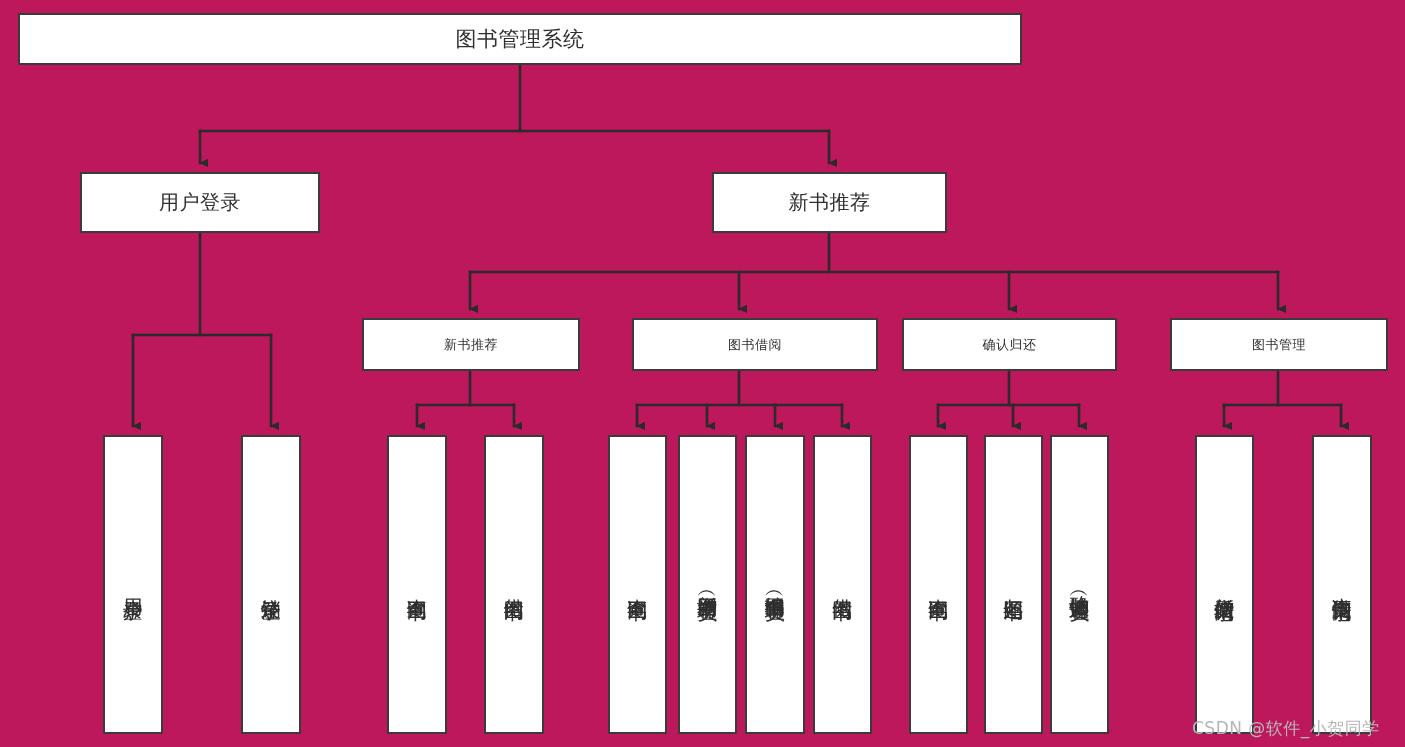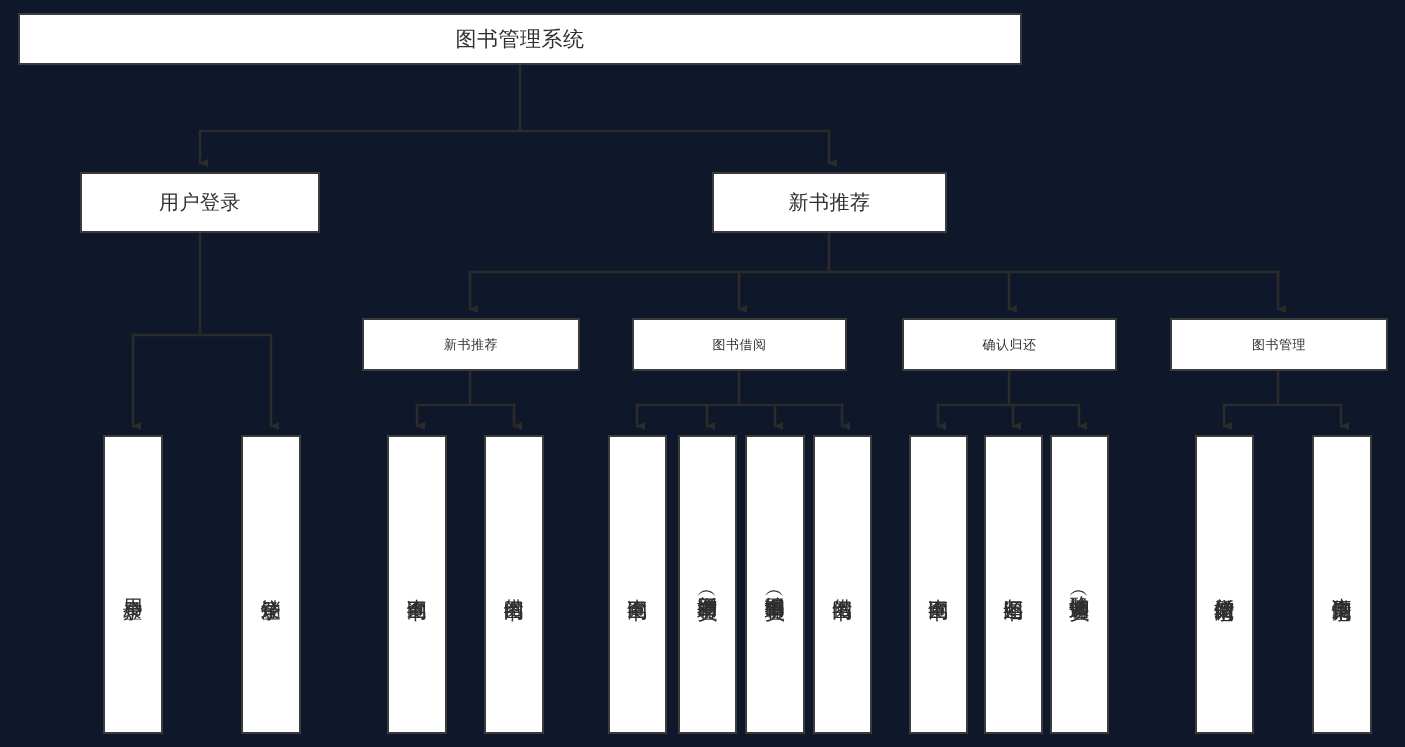--- a/index.html
+++ b/index.html
@@ -11,21 +11,21 @@
     width: 1405px;
     height: 747px;
     font-family: "DejaVu Sans", "Liberation Sans", sans-serif;
     overflow: hidden;
     position: relative;
   }
   #diagram-root {
     position: relative;
     width: 1405px;
     height: 747px;
-    background: #0f172a;
+    background: #be185d;
   }
   #diagram-svg {
     position: absolute;
     top: 0;
     left: 0;
     width: 1405px;
     height: 747px;
   }
   .node-box {
     position: absolute;
@@ -123,21 +123,21 @@
       </div>
       <div class="node-box node-l1" style="left: 80px; top: 172px; width: 240px; height: 61px;">
         <span class="node-label">用户登录</span>
       </div>
       <div class="node-box node-l1" style="left: 712px; top: 172px; width: 235px; height: 61px;">
         <span class="node-label">新书推荐</span>
       </div>
       <div class="node-box node-l2" style="left: 362px; top: 318px; width: 218px; height: 53px;">
         <span class="node-label">新书推荐</span>
       </div>
-      <div class="node-box node-l2" style="left: 632px; top: 318px; width: 215px; height: 53px;">
+      <div class="node-box node-l2" style="left: 632px; top: 318px; width: 246px; height: 53px;">
         <span class="node-label">图书借阅</span>
       </div>
       <div class="node-box node-l2" style="left: 902px; top: 318px; width: 215px; height: 53px;">
         <span class="node-label">确认归还</span>
       </div>
       <div class="node-box node-l2" style="left: 1170px; top: 318px; width: 218px; height: 53px;">
         <span class="node-label">图书管理</span>
       </div>
       <div class="node-box node-leaf" style="left: 103px; top: 435px; width: 60px; height: 299px;">
         <span class="node-label">用户登录</span>
@@ -173,14 +173,15 @@
         <span class="node-label">确认归还（管理员）</span>
       </div>
       <div class="node-box node-leaf" style="left: 1195px; top: 435px; width: 59px; height: 299px;">
         <span class="node-label">新增借阅记录</span>
       </div>
       <div class="node-box node-leaf" style="left: 1312px; top: 435px; width: 60px; height: 299px;">
         <span class="node-label">查询借阅记录</span>
       </div>
     </div>
 
+  <div class="watermark" style="left: 1192px; top: 717px;">CSDN @软件_小贺同学</div>
 
 </div>
 
 </body></html>

